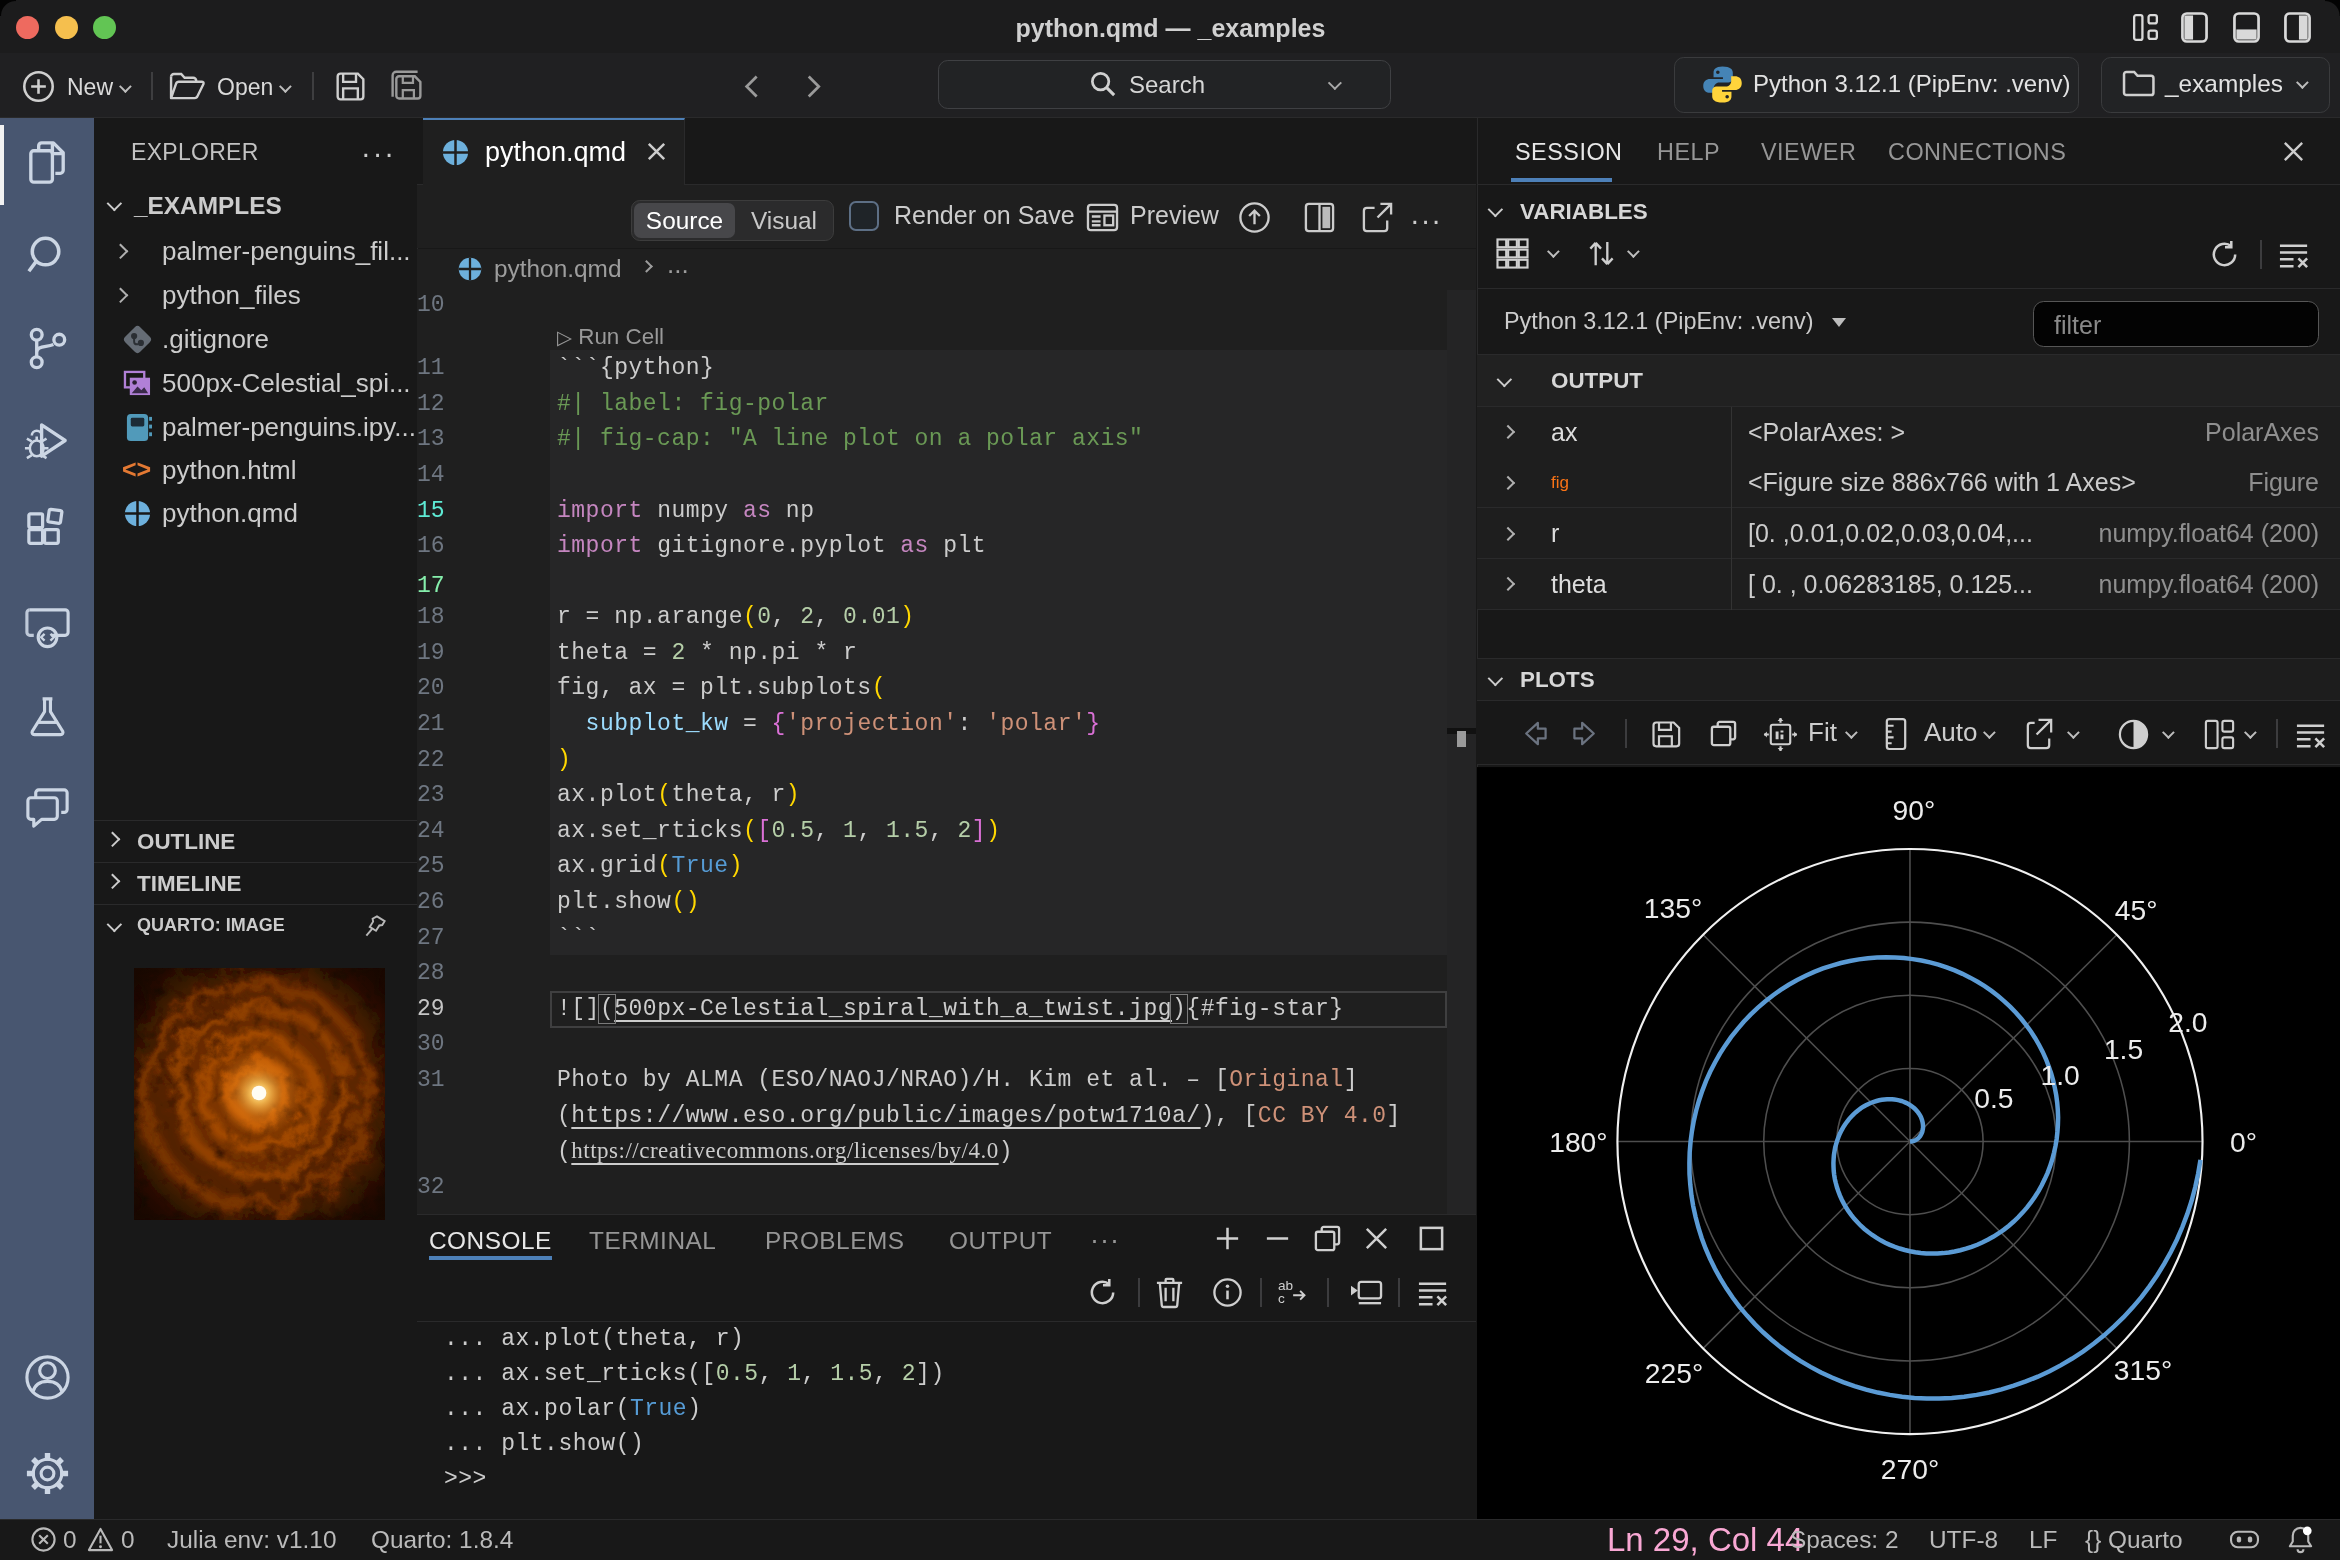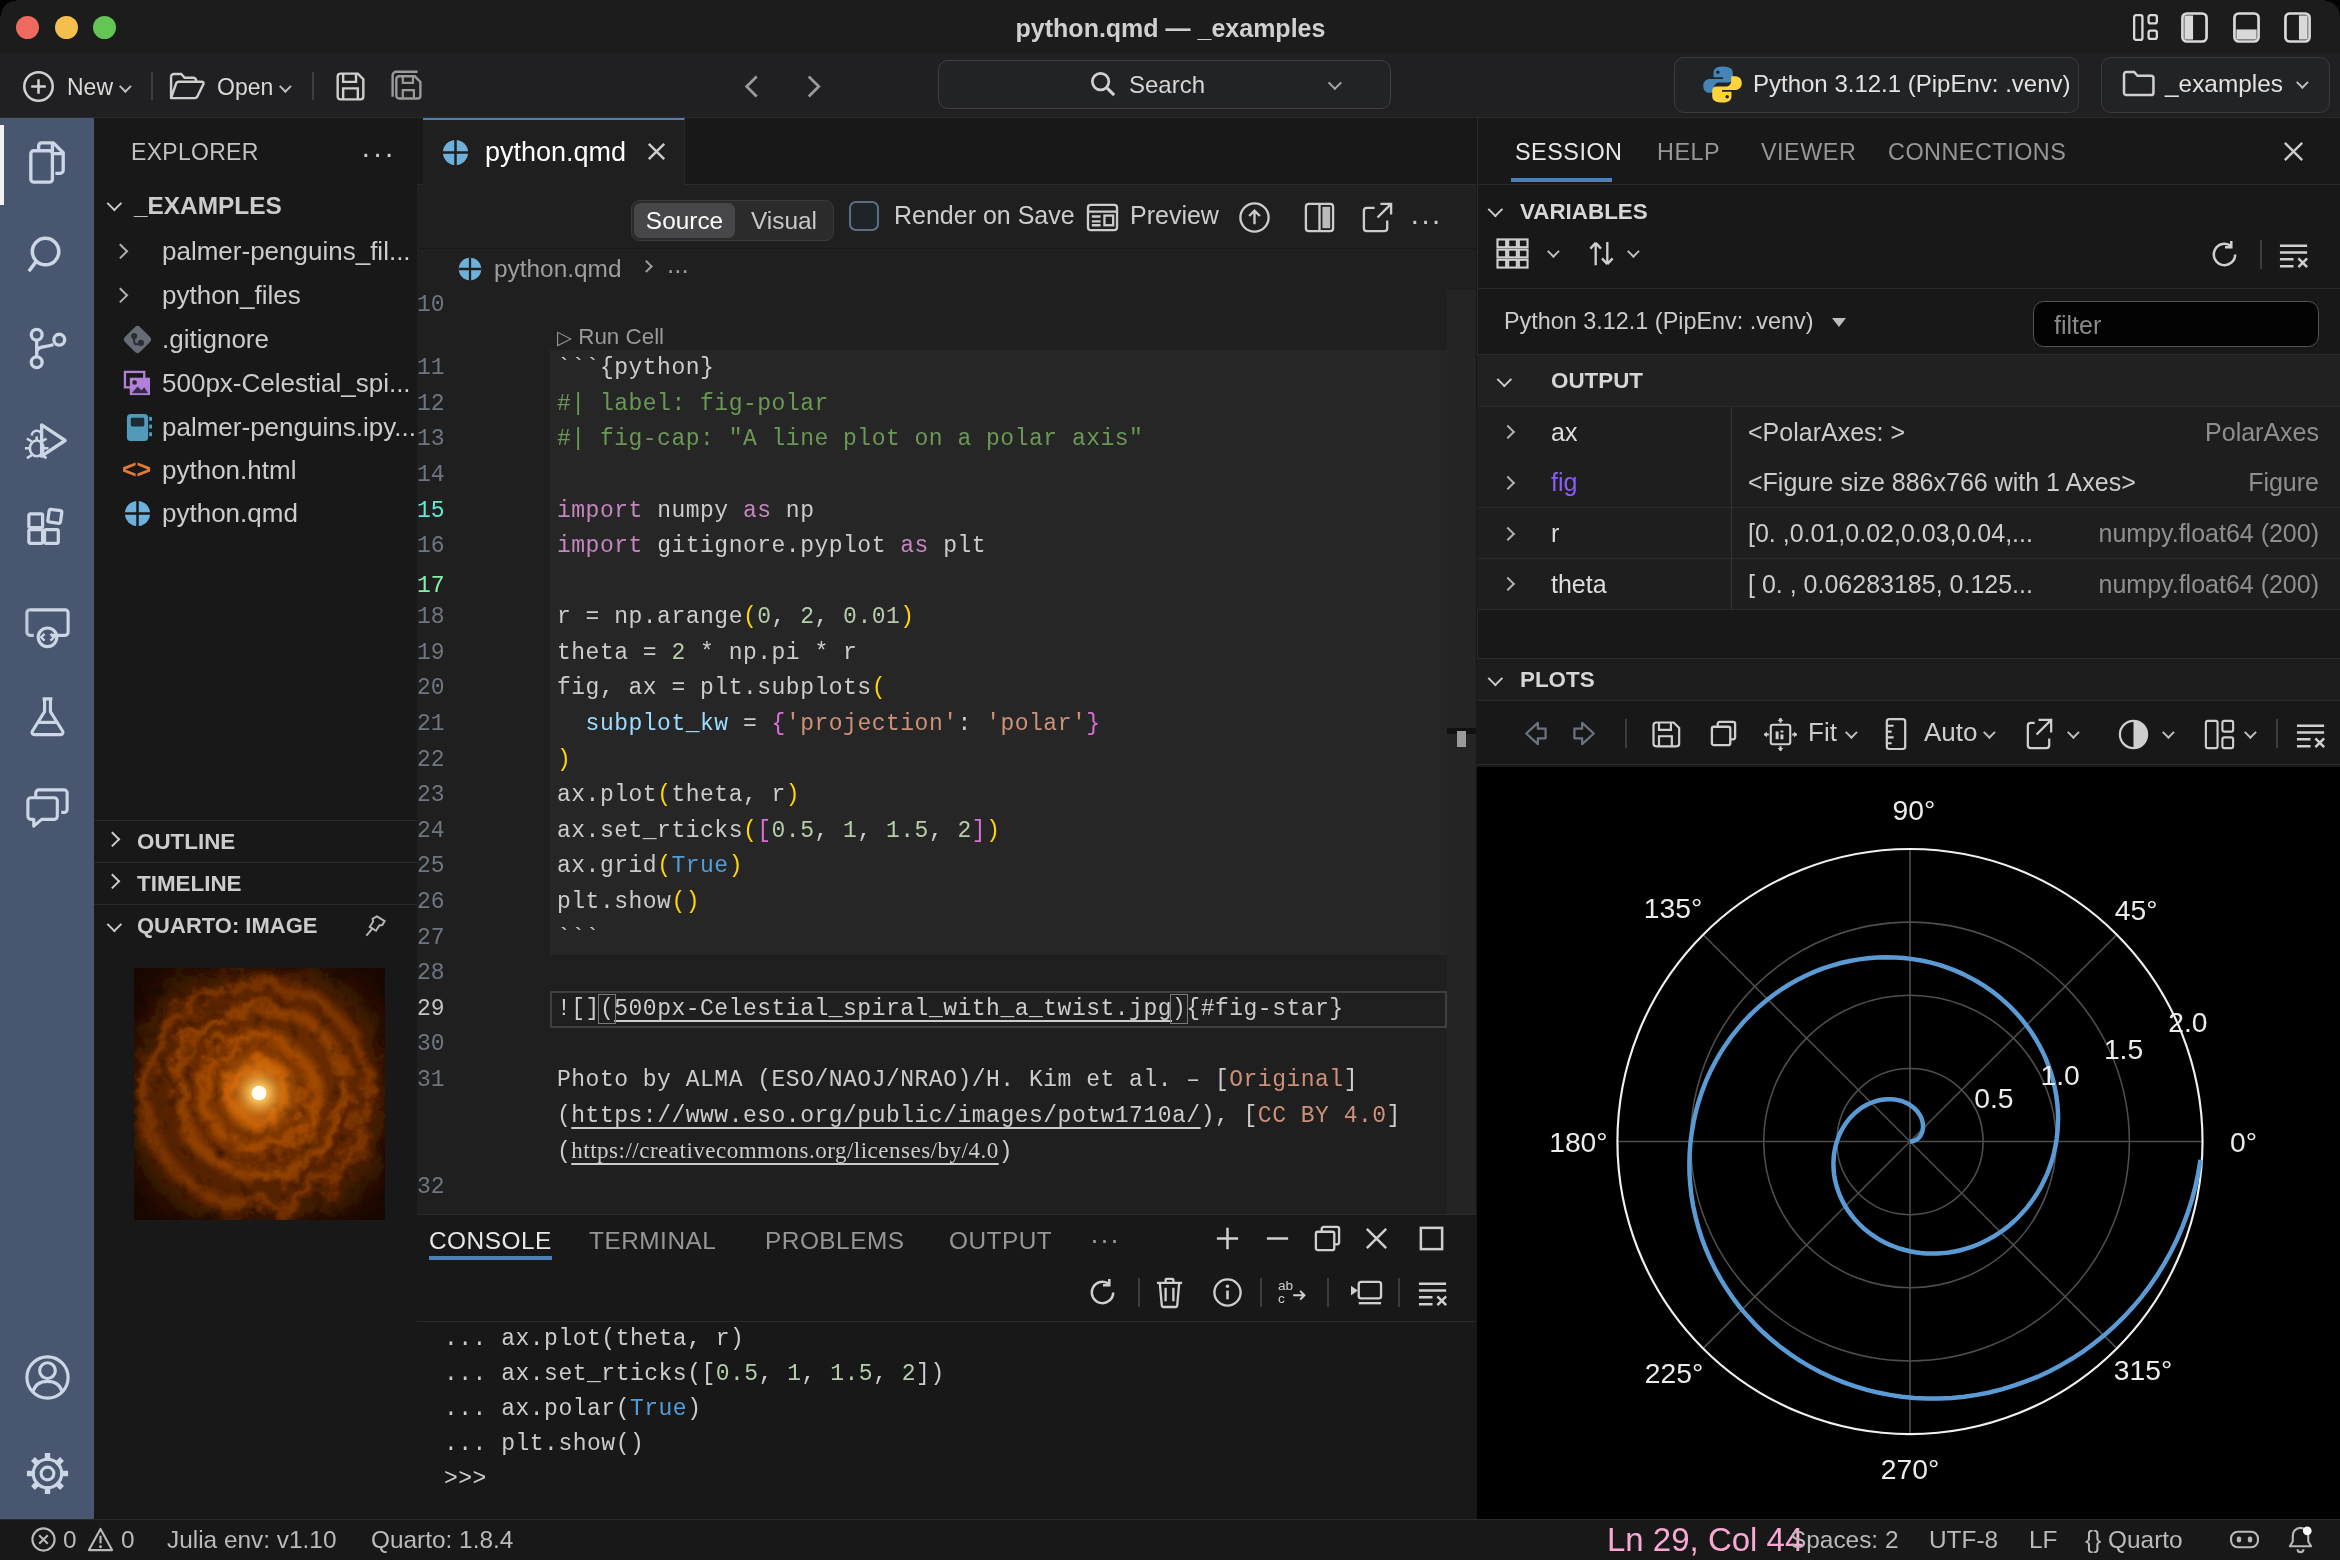--- a/index.html
+++ b/index.html
@@ -203,21 +203,21 @@
   </svg>
 <div class="abs" style="left:162px;top:498px;height:31px;line-height:31px;font-size:26px;color:#cccccc">python.qmd</div>
 <div class="sec" style="left:94px;top:820px;width:324px"></div>
 <span class="chev cright abs" style="left:107px;top:834px;border-color:#cccccc"></span>
 <div class="abs" style="left:137px;top:820px;height:42px;line-height:43px;font-size:22.4px;font-weight:700;color:#cccccc">OUTLINE</div>
 <div class="sec" style="left:94px;top:862px;width:324px"></div>
 <span class="chev cright abs" style="left:107px;top:876px;border-color:#cccccc"></span>
 <div class="abs" style="left:137px;top:862px;height:42px;line-height:43px;font-size:22.4px;font-weight:700;color:#cccccc">TIMELINE</div>
 <div class="sec" style="left:94px;top:904px;width:324px"></div>
 <span class="chev cdown abs" style="left:109px;top:919px;border-color:#cccccc"></span>
-<div class="abs" style="left:137px;top:904px;height:42px;line-height:43px;font-size:22px;font-weight:700;color:#cccccc">QUARTO: IMAGE</div>
+<div class="abs" style="left:137px;top:904px;height:42px;line-height:43px;font-size:18px;font-weight:700;color:#cccccc">QUARTO: IMAGE</div>
 <svg class="svgi" style="left:363px;top:913px" width="25" height="25" viewBox="0 0 26 26">
 <g fill="none" stroke="#b8b8b8" stroke-width="2">
 <path d="M14.5 3.5l8 5-2.5 4-3 0.5-3.5 5.5-6.5-4 3.5-5.5-0.5-3z"></path>
 <path d="M9.5 16.5l-6 7"></path>
     </g>
   </svg>
 <svg class="svgi" style="left:134px;top:968px" width="251" height="252" viewBox="0 0 257 258">
 <defs>
 <radialGradient id="nbg" cx="50%" cy="50%" r="75%">
  <stop offset="0%" stop-color="#8a3d04"></stop>
@@ -465,21 +465,21 @@
 <span class="chev cdown abs" style="left:1499px;top:374px;border-color:#cccccc"></span>
 <div class="abs" style="left:1551px;top:355px;height:52px;line-height:52px;font-size:22.4px;font-weight:700;color:#d7d7d7">OUTPUT</div>
 <div class="abs" style="left:1477px;top:407px;width:864px;height:51px;background:#1e1e1e;border-bottom:1px solid #2a2a2b"></div>
 <span class="chev cright abs" style="left:1503px;top:427px;width:9.8px;height:9.8px;border-color:#b0b0b0"></span>
 <div class="abs" style="left:1551px;top:407px;height:51px;line-height:51px;font-size:25px;color:#dddddd">ax</div>
 <div class="abs" style="left:1731px;top:407px;width:1px;height:51px;background:#333"></div>
 <div class="abs" style="left:1748px;top:407px;height:51px;line-height:51px;font-size:25px;color:#cccccc">&lt;PolarAxes: &gt;</div>
 <div class="abs" style="left:1853px;top:407px;width:466px;height:51px;line-height:51px;font-size:25px;color:#8f8f8f;text-align:right">PolarAxes</div>
 <div class="abs" style="left:1477px;top:457px;width:864px;height:51px;background:#1e1e1e;border-bottom:1px solid #2a2a2b"></div>
 <span class="chev cright abs" style="left:1503px;top:478px;width:9.8px;height:9.8px;border-color:#b0b0b0"></span>
-<div class="abs" style="left:1551px;top:457px;height:51px;line-height:51px;font-size:25px;color:#8b5cf6">fig</div>
+<div class="abs" style="left:1551px;top:457px;height:51px;line-height:51px;font-size:17px;color:#f97316">fig</div>
 <div class="abs" style="left:1731px;top:457px;width:1px;height:51px;background:#333"></div>
 <div class="abs" style="left:1748px;top:457px;height:51px;line-height:51px;font-size:25px;color:#cccccc">&lt;Figure size 886x766 with 1 Axes&gt;</div>
 <div class="abs" style="left:1853px;top:457px;width:466px;height:51px;line-height:51px;font-size:25px;color:#8f8f8f;text-align:right">Figure</div>
 <div class="abs" style="left:1477px;top:508px;width:864px;height:51px;background:#1e1e1e;border-bottom:1px solid #2a2a2b"></div>
 <span class="chev cright abs" style="left:1503px;top:529px;width:9.8px;height:9.8px;border-color:#b0b0b0"></span>
 <div class="abs" style="left:1551px;top:508px;height:51px;line-height:51px;font-size:25px;color:#dddddd">r</div>
 <div class="abs" style="left:1731px;top:508px;width:1px;height:51px;background:#333"></div>
 <div class="abs" style="left:1748px;top:508px;height:51px;line-height:51px;font-size:25px;color:#cccccc">[0. ,0.01,0.02,0.03,0.04,...</div>
 <div class="abs" style="left:1853px;top:508px;width:466px;height:51px;line-height:51px;font-size:25px;color:#8f8f8f;text-align:right">numpy.float64 (200)</div>
 <div class="abs" style="left:1477px;top:559px;width:864px;height:51px;background:#1e1e1e;border-bottom:1px solid #2a2a2b"></div>

